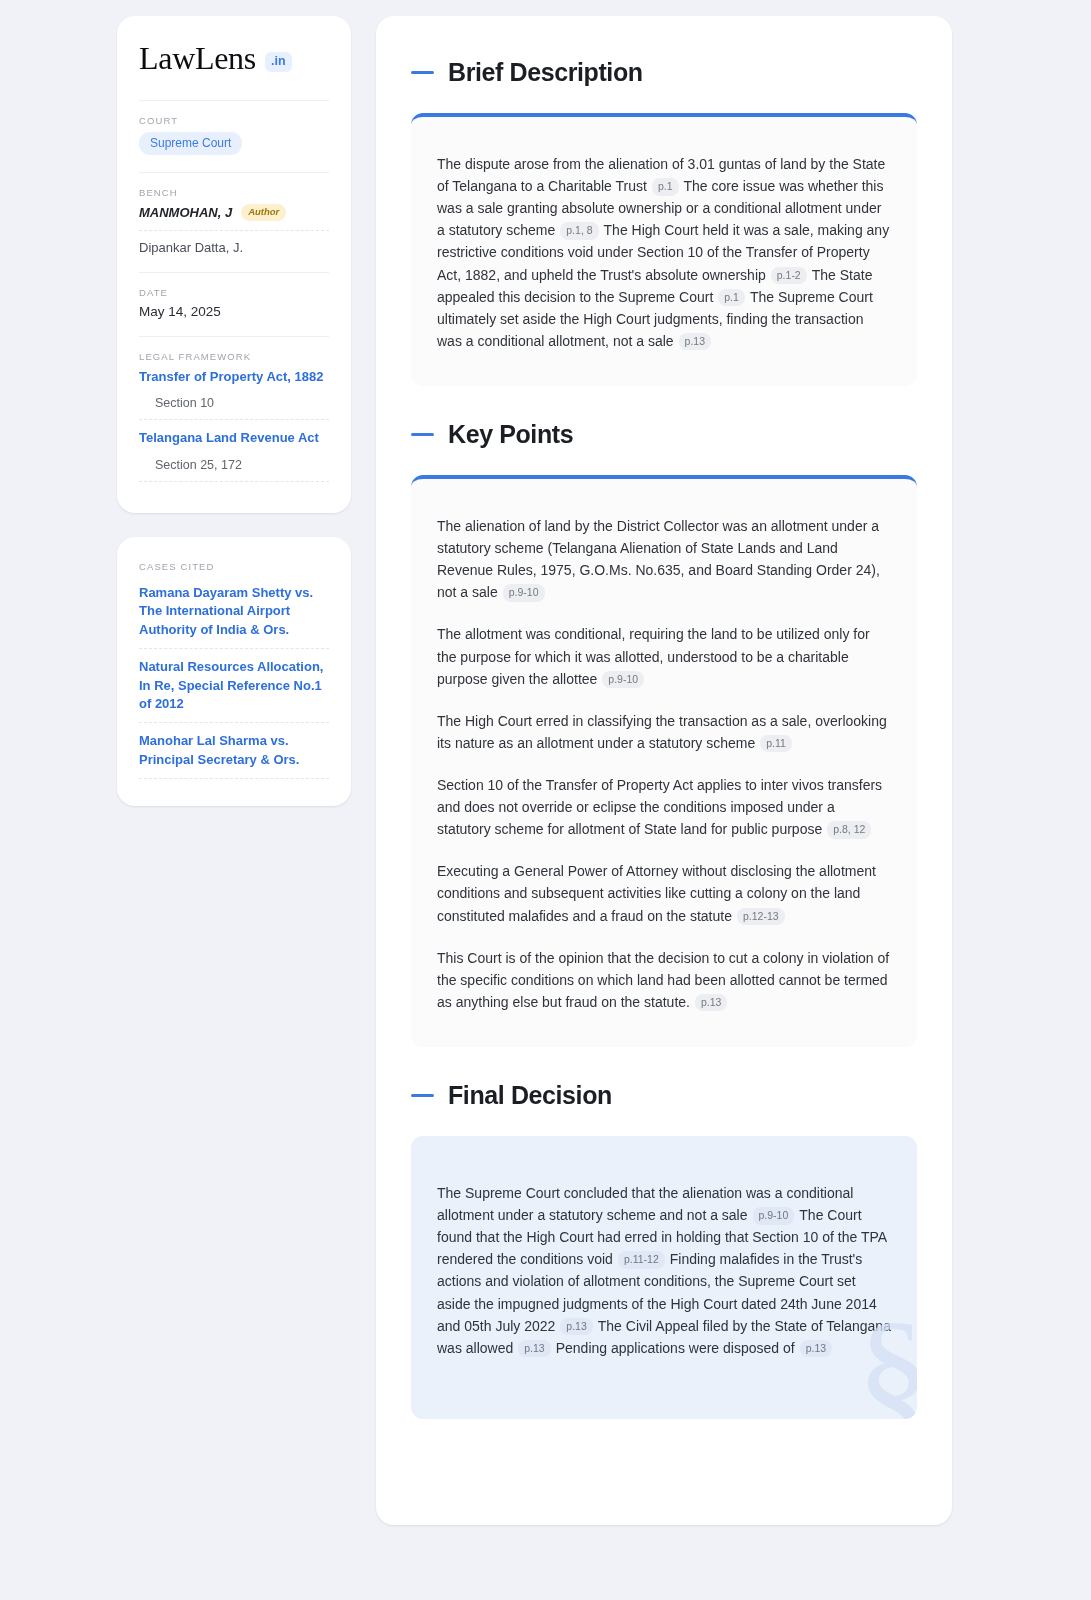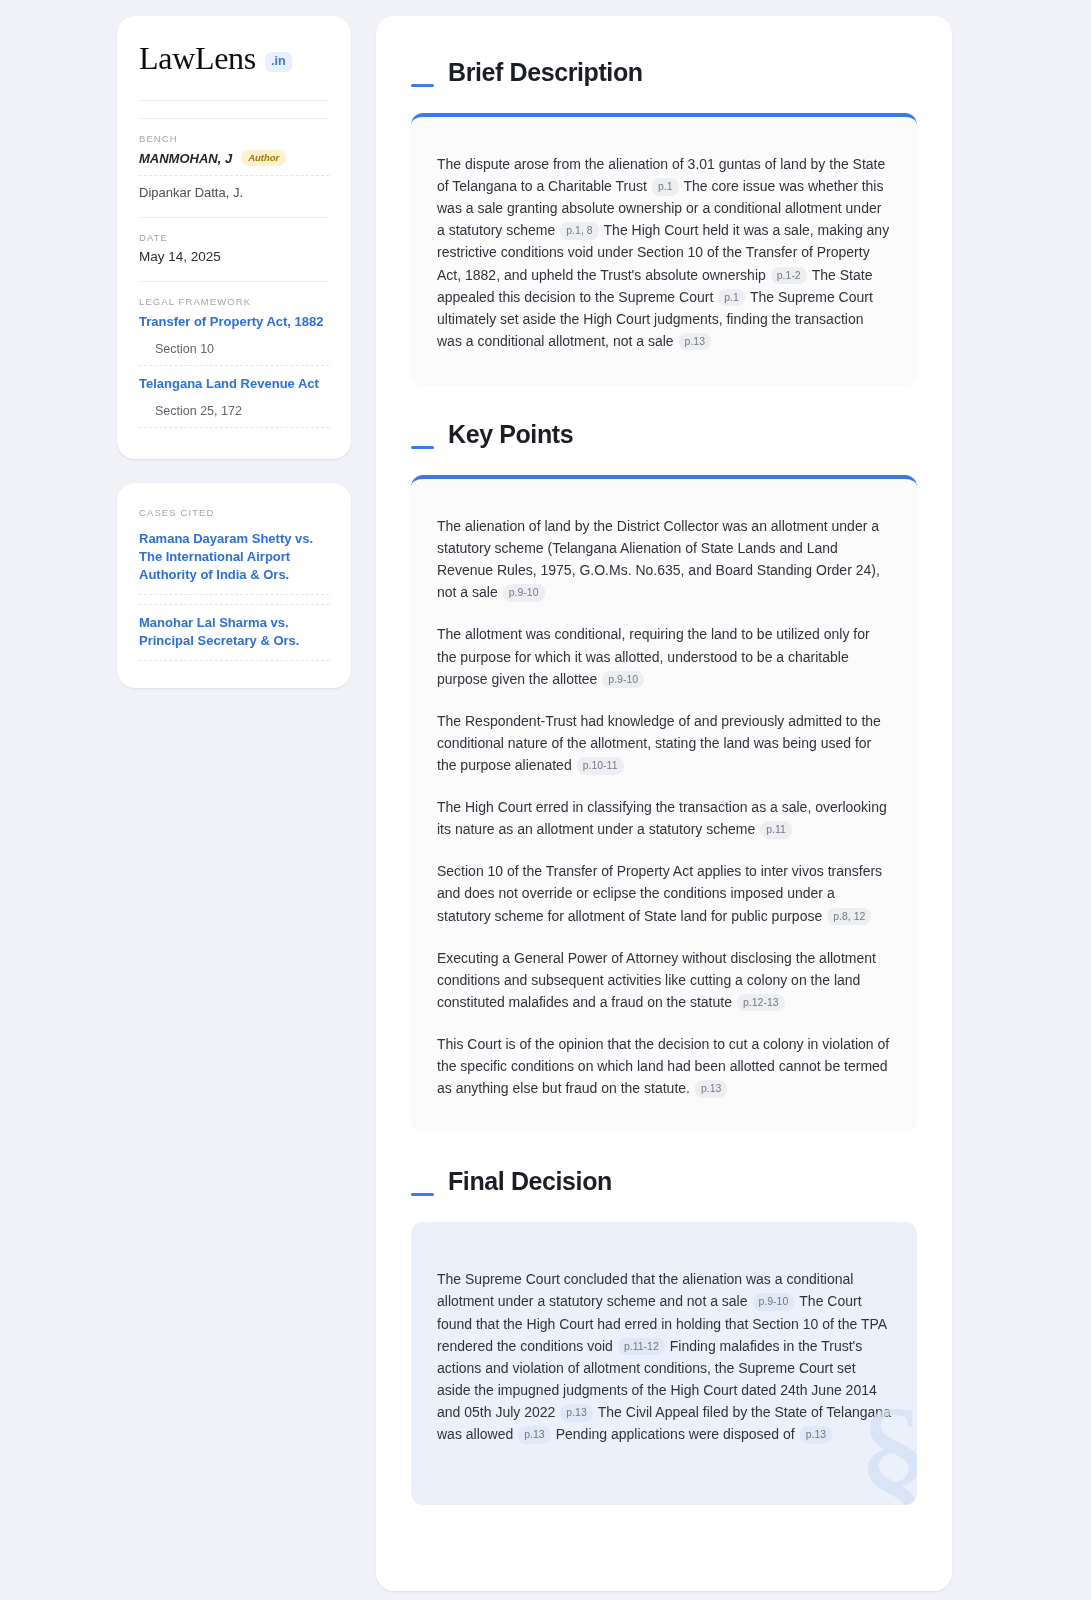--- a/index.html
+++ b/index.html
@@ -162,21 +162,21 @@
     box-shadow: 0 1px 3px rgba(16,24,40,0.05), 0 1px 2px rgba(16,24,40,0.04);
     padding: 42px 35px 86px 35px;
     min-height: 1509px;
   }
 
   .section { margin-bottom: 34px; }
   .section:last-child { margin-bottom: 0; }
 
   .section-head {
     display: flex;
-    align-items: flex-end;
+    align-items: center;
     gap: 14px;
     margin-bottom: 26px;
   }
   .head-dash {
     width: 23px;
     height: 3px;
     background: #3b7ae4;
     border-radius: 2px;
     flex: 0 0 auto;
   }
@@ -246,20 +246,24 @@
     <div class="card brand-card">
 
       <div class="brand">
         <span class="brand-name">LawLens</span>
         <span class="brand-tld">.in</span>
       </div>
 
 
       <div class="divider"></div>
 
+      <div>
+        <div class="meta-label">COURT</div>
+        <span class="badge-court">Supreme Court</span>
+      </div>
 
       <div class="divider"></div>
 
       <div>
         <div class="meta-label">BENCH</div>
         <div class="bench-row">
           <span class="bench-name-primary">MANMOHAN, J</span>
           <span class="badge-author">Author</span>
         </div>
         <div class="divider-dotted"></div>
@@ -287,20 +291,21 @@
         <div class="divider-dotted"></div>
       </div>
 
     </div>
 
     <div class="card cases-card">
       <div class="meta-label" style="margin-bottom:12px">CASES CITED</div>
 
       <a class="case-link" href="#">Ramana Dayaram Shetty vs. The International Airport Authority of India &amp; Ors.</a>
       <div class="divider-dotted"></div>
+      <a class="case-link" href="#">Natural Resources Allocation, In Re, Special Reference No.1 of 2012</a>
       <div class="divider-dotted"></div>
       <a class="case-link" href="#">Manohar Lal Sharma vs. Principal Secretary &amp; Ors.</a>
       <div class="divider-dotted"></div>
     </div>
 
   </aside>
 
   <main class="main">
 
     <section class="section">
@@ -314,21 +319,20 @@
     </section>
 
     <section class="section">
       <div class="section-head">
         <span class="head-dash"></span>
         <h2 class="section-title">Key Points</h2>
       </div>
       <div class="panel panel-accent">
           <p class="body-text">The alienation of land by the District Collector was an allotment under a statutory scheme (Telangana Alienation of State Lands and Land Revenue Rules, 1975, G.O.Ms. No.635, and Board Standing Order 24), not a sale<span class="cite">p.9-10</span></p>
           <p class="body-text">The allotment was conditional, requiring the land to be utilized only for the purpose for which it was allotted, understood to be a charitable purpose given the allottee<span class="cite">p.9-10</span></p>
-          <p class="body-text">The Respondent-Trust had knowledge of and previously admitted to the conditional nature of the allotment, stating the land was being used for the purpose alienated<span class="cite">p.10-11</span></p>
           <p class="body-text">The High Court erred in classifying the transaction as a sale, overlooking its nature as an allotment under a statutory scheme<span class="cite">p.11</span></p>
           <p class="body-text">Section 10 of the Transfer of Property Act applies to inter vivos transfers and does not override or eclipse the conditions imposed under a statutory scheme for allotment of State land for public purpose<span class="cite">p.8, 12</span></p>
           <p class="body-text">Executing a General Power of Attorney without disclosing the allotment conditions and subsequent activities like cutting a colony on the land constituted malafides and a fraud on the statute<span class="cite">p.12-13</span></p>
           <p class="body-text">This Court is of the opinion that the decision to cut a colony in violation of the specific conditions on which land had been allotted cannot be termed as anything else but fraud on the statute.<span class="cite">p.13</span></p>
         </div>
     </section>
 
     <section class="section">
       <div class="section-head">
         <span class="head-dash"></span>

